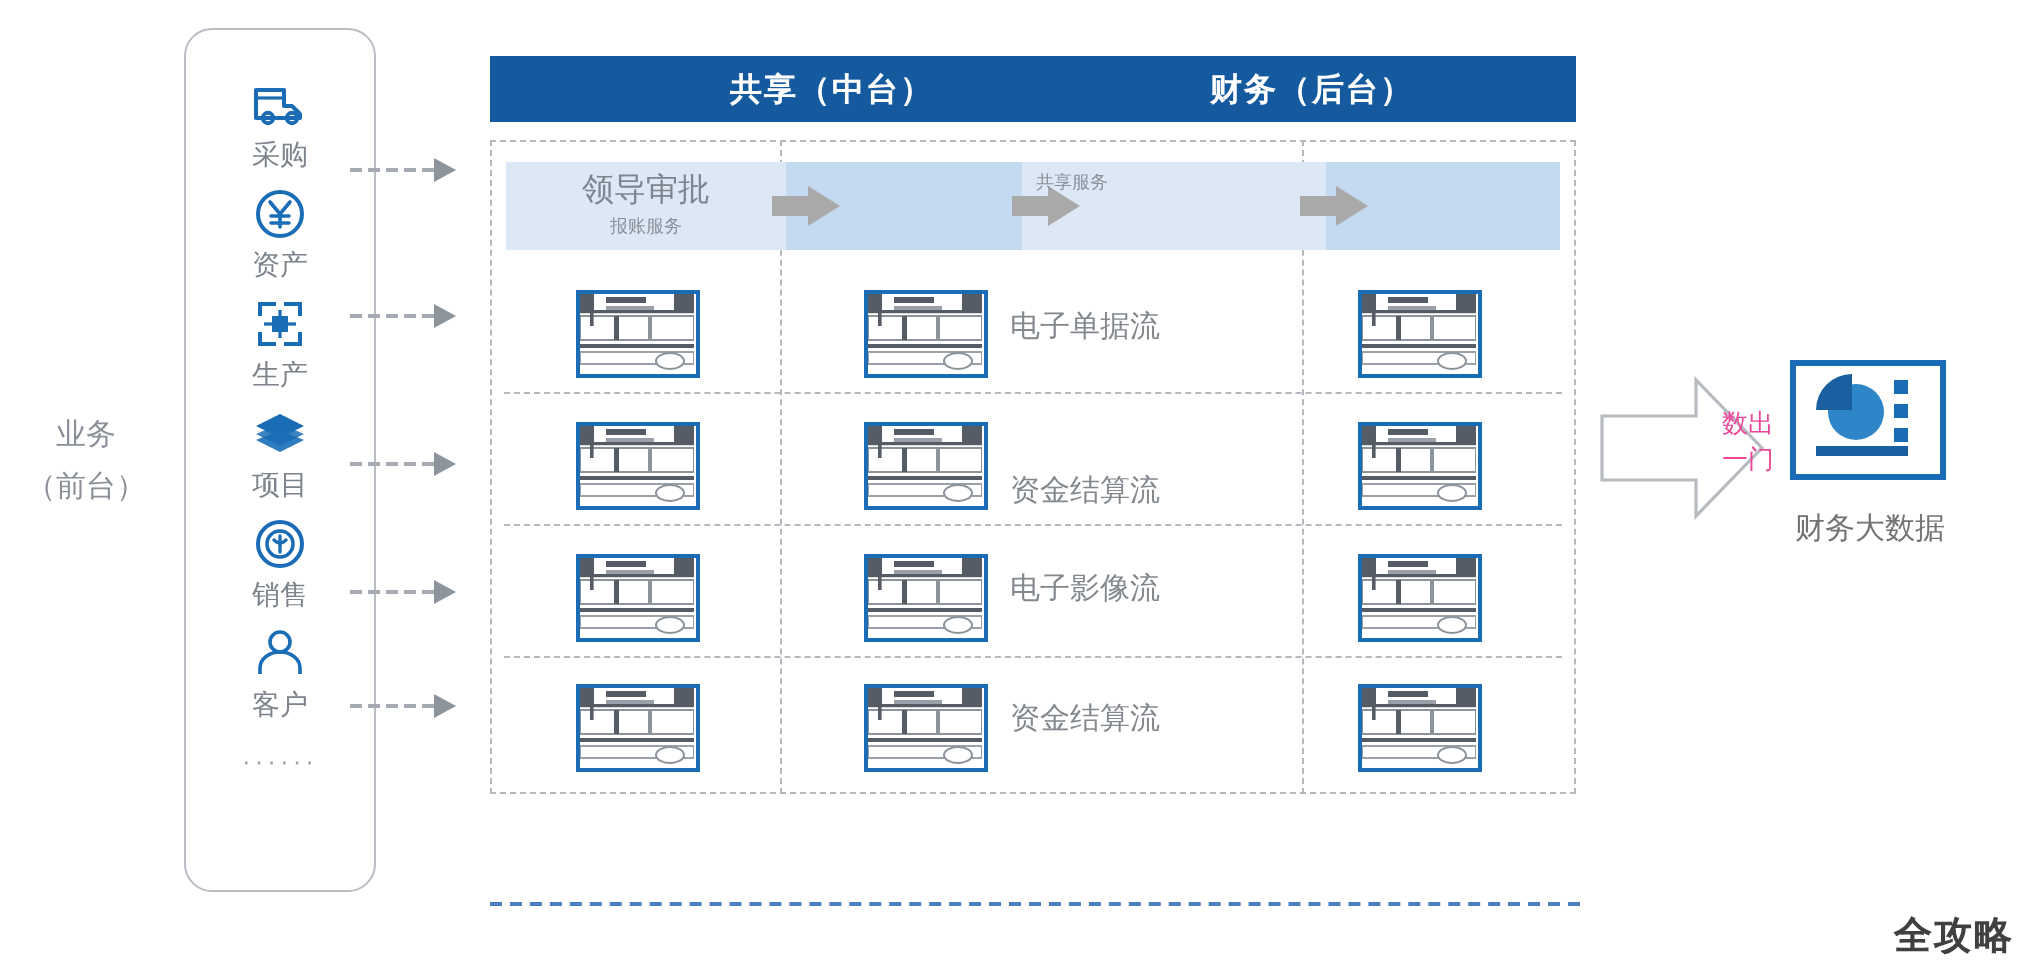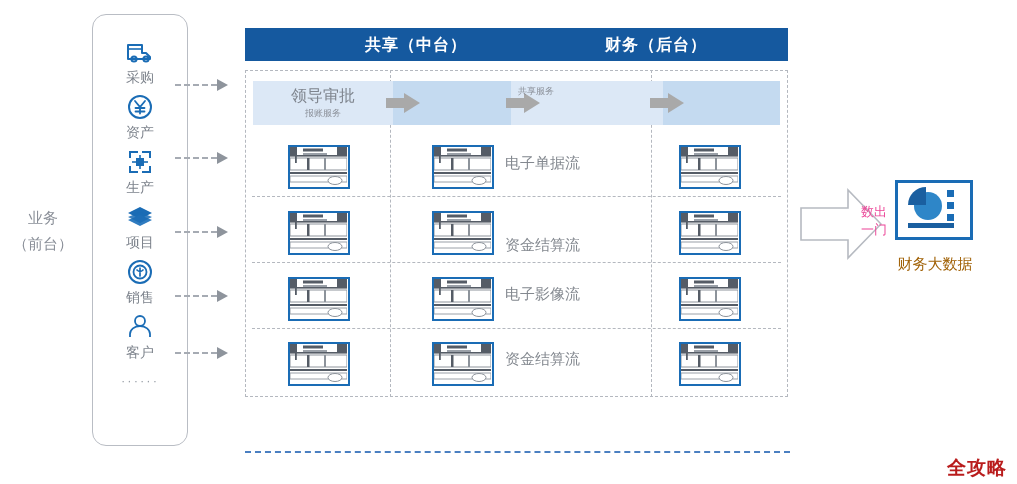--- a/index.html
+++ b/index.html
@@ -89,24 +89,24 @@
   
   #bigarrow{position:absolute;left:800px;top:186px;width:82px;height:76px;}
   #bigarrow .lab{
     position:absolute;left:6px;top:17px;width:40px;text-align:center;
     font-size:13px;color:#ec4899;line-height:18px;margin-left:48px;
   }
   
   #bdbox{position:absolute;left:895px;top:180px;width:78px;height:60px;
          border:3px solid #1a6cb5;background:#fff;box-sizing:border-box;}
   #bdlabel{position:absolute;left:875px;top:255px;width:120px;text-align:center;
-           font-size:15px;color:#a16207;}
-
-  
-  #wm{position:absolute;left:947px;top:455px;font-size:19px;font-weight:bold;color:#b91c1c;letter-spacing:1px;}
+           font-size:15px;color:#737373;}
+
+  
+  #wm{position:absolute;left:947px;top:455px;font-size:19px;font-weight:bold;color:#404040;letter-spacing:1px;}
 </style>
 </head>
 <body>
 
 <div class="stage">
 
   <div id="biz-label">
     <div>业务</div>
     <div>（前台）</div>
   </div>

